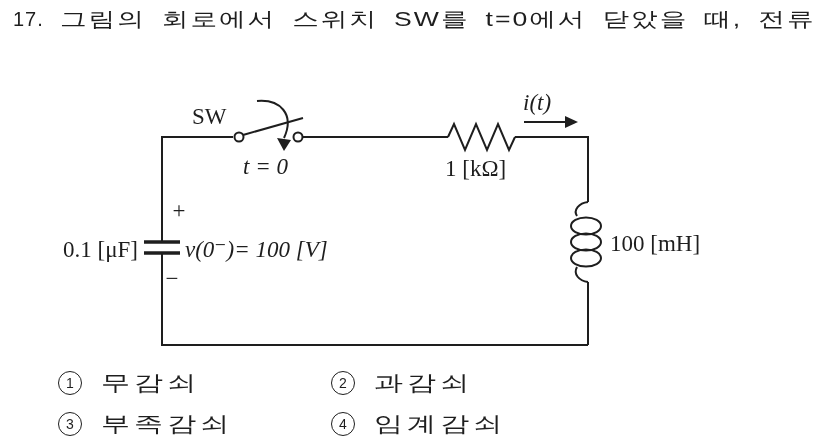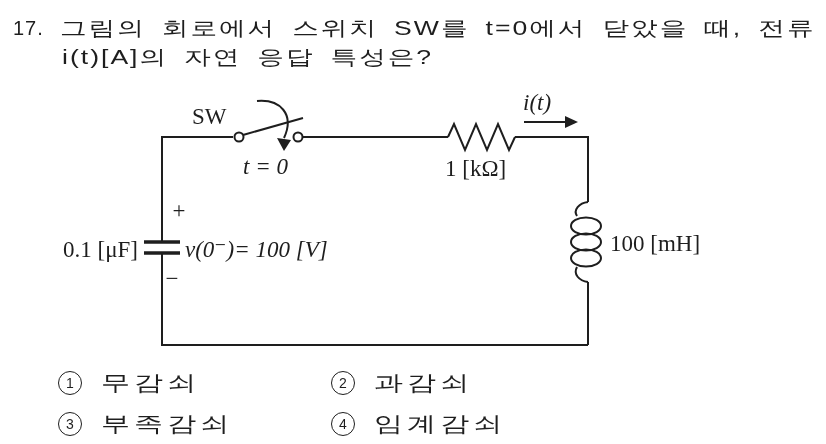--- a/index.html
+++ b/index.html
@@ -1,21 +1,21 @@
 <!DOCTYPE html>
 <html><head>
 <meta charset="utf-8">
 <style>
   html,body{margin:0;padding:0;background:#ffffff;}
   body{width:826px;height:444px;position:relative;overflow:hidden;
        font-family:"Liberation Sans","DejaVu Sans",sans-serif;color:#1e1e1e;}
   .page{position:absolute;inset:0;background:#ffffff;}
 
   
-  .question{position:absolute;left:13px;top:14px;}
+  .question{position:absolute;left:13px;top:5px;}
   .q-line{white-space:nowrap;height:29px;line-height:29px;font-size:20px;}
   .q-num{display:inline-block;margin-right:16px;font-size:20px;letter-spacing:1px;vertical-align:top;}
   .kr{display:inline-block;transform:scaleX(1.33);transform-origin:0 50%;
       letter-spacing:1.5px;word-spacing:5px;vertical-align:top;}
   .q-line2{padding-left:49px;}
 
   
   .circuit{position:absolute;left:0;top:0;}
   .circuit path,.circuit line{stroke:#1e1e1e;stroke-width:2;fill:none;}
   .circuit .thick{stroke-width:3.5;}
@@ -34,23 +34,20 @@
           transform:scaleX(1.38);transform-origin:0 50%;white-space:nowrap;}
 </style>
 </head>
 <body>
 
 <div class="page">
 
   <div class="question">
     <div class="q-line">
       <span class="q-num">17.</span><span class="kr">그림의 회로에서 스위치 SW를 t=0에서 닫았을 때, 전류</span>
-    </div>
-    <div class="q-line q-line2">
-      <span class="kr">i(t)[A]의 자연 응답 특성은?</span>
     </div>
   </div>
 
   <svg class="circuit" width="826" height="444" viewBox="0 0 826 444" xmlns="http://www.w3.org/2000/svg">
 
     <g>
       <path d="M233,137 H162 V242"></path>
       <path d="M162,253 V345 H588"></path>
       <path d="M303,137 H448"></path>
       <path d="M515,137 H588 V202"></path>

